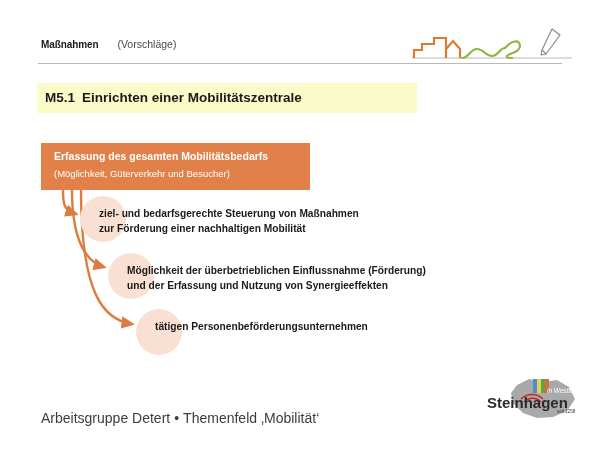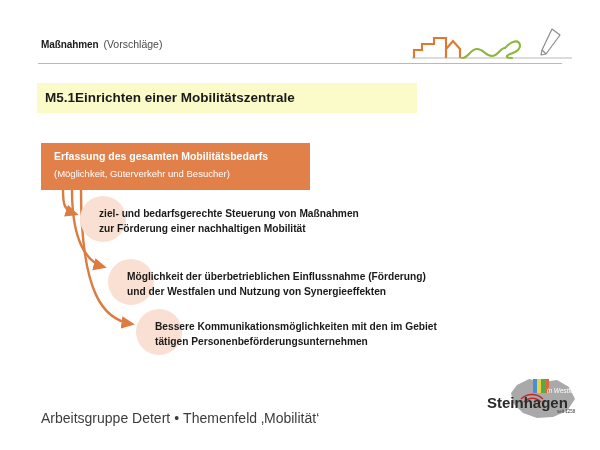--- a/index.html
+++ b/index.html
@@ -40,21 +40,21 @@
   .title-main {
     font-size: 10px;
     font-weight: bold;
     letter-spacing: -0.1px;
     color: #1a1a1a;
   }
   .title-sub {
     font-size: 10.5px;
     font-weight: normal;
     color: #4a4a4a;
-    padding-left: 5px;
+    padding-left: 19px;
   }
   .header-rule {
     position: absolute;
     left: 38px;
     top: 63px;
     width: 524px;
     height: 1px;
     background: #b9b9b9;
   }
   .header-graphic {
@@ -76,21 +76,21 @@
   }
   .band-label {
     position: absolute;
     left: 45px;
     top: 90px;
     font-size: 13.5px;
     font-weight: bold;
     color: #1a1a1a;
     white-space: nowrap;
   }
-  .band-label .code { }
+  .band-label .code { padding-right: 7px; }
 
   
   .orange-box {
     position: absolute;
     left: 41px;
     top: 143px;
     width: 269px;
     height: 47px;
     background: #e2804a;
   }
@@ -136,21 +136,21 @@
     position: relative;
     font-size: 10.2px;
     font-weight: bold;
     line-height: 15px;
     color: #1a1a1a;
     white-space: nowrap;
   }
 
   #bullet-0 { left: 99px; top: 206px; }
   #bullet-0 .disc { left: -19px; top: -10px; width: 46px; height: 46px; }
-  #bullet-1 { left: 127px; top: 263px; margin-top: 6px; }
+  #bullet-1 { left: 127px; top: 263px; }
   #bullet-1 .disc { left: -19px; top: -10px; width: 46px; height: 46px; }
   #bullet-2 { left: 155px; top: 319px; }
   #bullet-2 .disc { left: -19px; top: -10px; width: 46px; height: 46px; }
 
   
   .footer-text {
     position: absolute;
     left: 41px;
     top: 410px;
     font-size: 14px;
@@ -228,26 +228,25 @@
 
   <div class="bullet" id="bullet-0">
     <div class="disc"></div>
     <div class="txt">ziel- und bedarfsgerechte Steuerung von Maßnahmen</div>
     <div class="txt">zur Förderung einer nachhaltigen Mobilität</div>
   </div>
 
   <div class="bullet" id="bullet-1">
     <div class="disc"></div>
     <div class="txt">Möglichkeit der überbetrieblichen Einflussnahme (Förderung)</div>
-    <div class="txt">und der Westfalen und Nutzung von Synergieeffekten</div>
+    <div class="txt">und der Erfassung und Nutzung von Synergieeffekten</div>
   </div>
 
   <div class="bullet" id="bullet-2">
     <div class="disc"></div>
-    <div class="txt">Bessere Kommunikationsmöglichkeiten mit den im Gebiet</div>
     <div class="txt">tätigen Personenbeförderungsunternehmen</div>
   </div>
 
   <div class="footer-text">
     <span>Arbeitsgruppe Detert</span><span class="dot">•</span><span>Themenfeld ‚Mobilität‘</span>
   </div>
 
   <svg class="logo" viewBox="0 0 100 44">
 
     <path d="M30 8 L42 2 L56 5 L70 3 L82 10 L88 22 L80 34 L66 40 L50 41 L36 36 L26 26 L24 16 Z" fill="#9a9a9a" opacity="0.85"></path>

